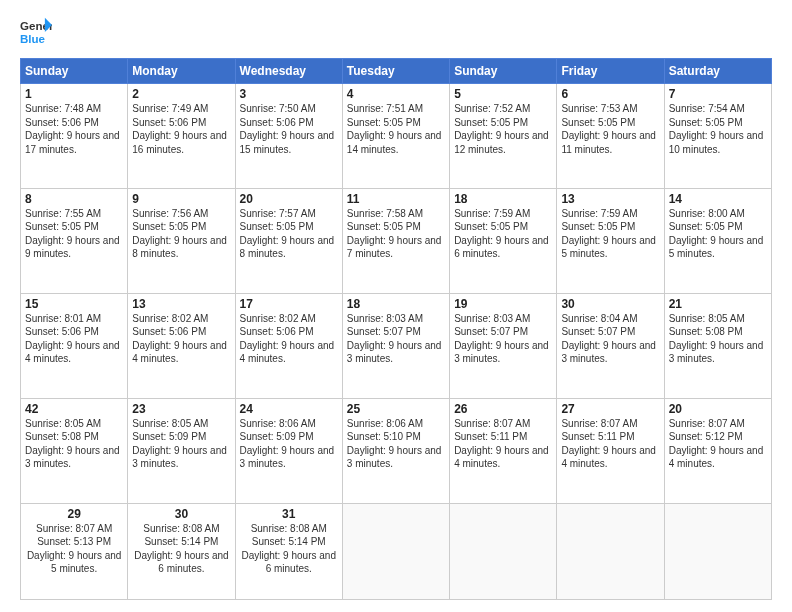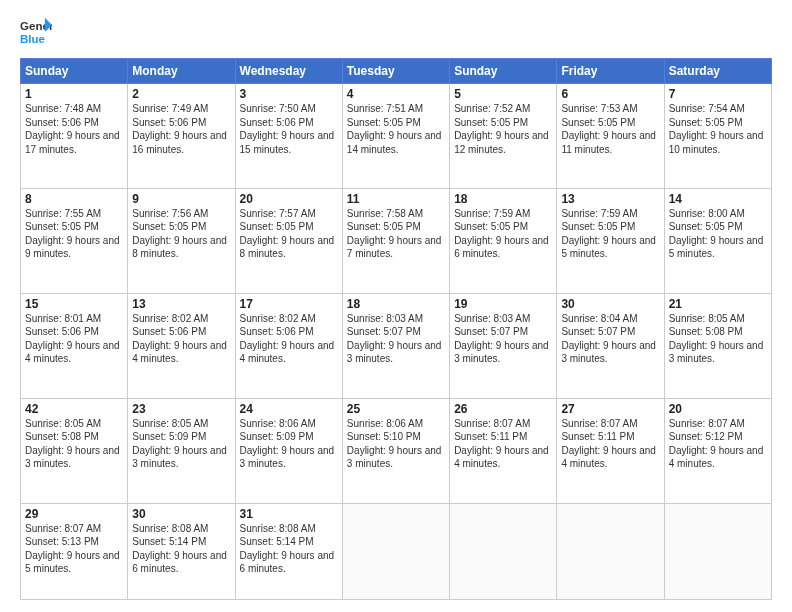--- a/index.html
+++ b/index.html
@@ -65,20 +65,21 @@
     .calendar td {
       border: 1px solid #ccc;
       vertical-align: top;
       padding: 3px 4px;
       font-size: 9.5px;
       color: #333;
       height: 85px;
     }
     .calendar tr:last-child td {
       height: 78px;
+      text-align: center;
     }
     .day-num {
       font-size: 12px;
       font-weight: bold;
       color: #222;
       display: block;
       margin-bottom: 1px;
     }
     .day-info {
       font-size: 10px;

